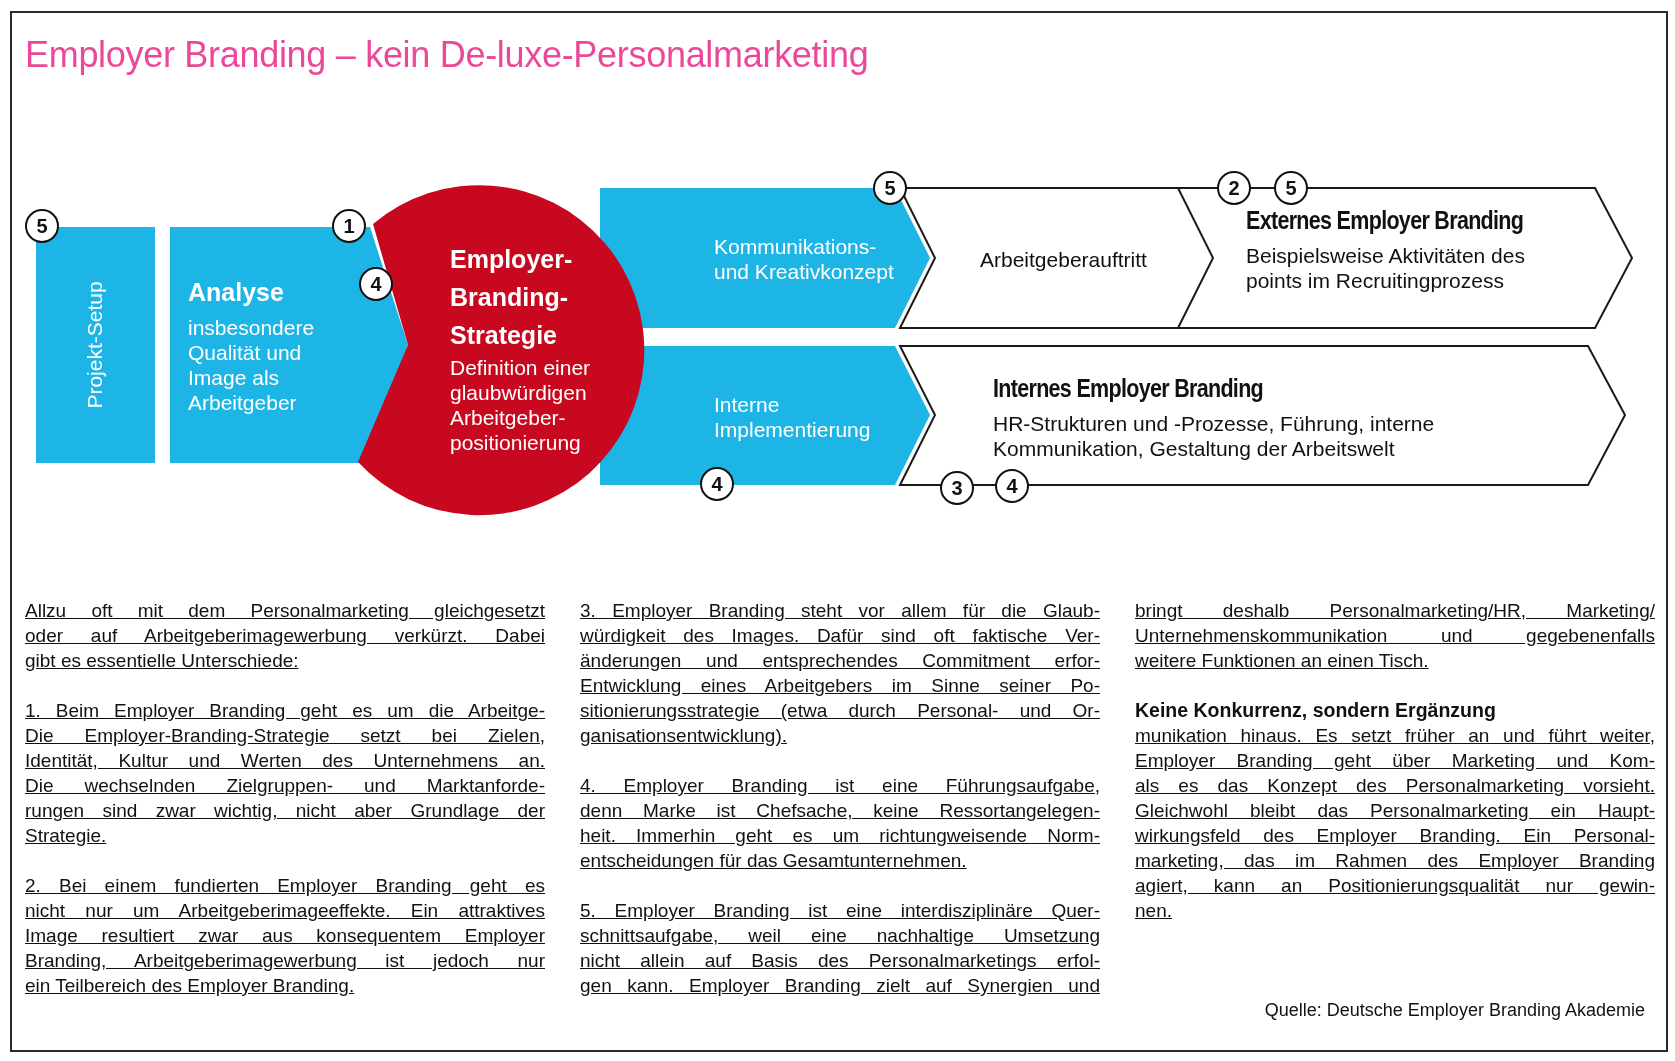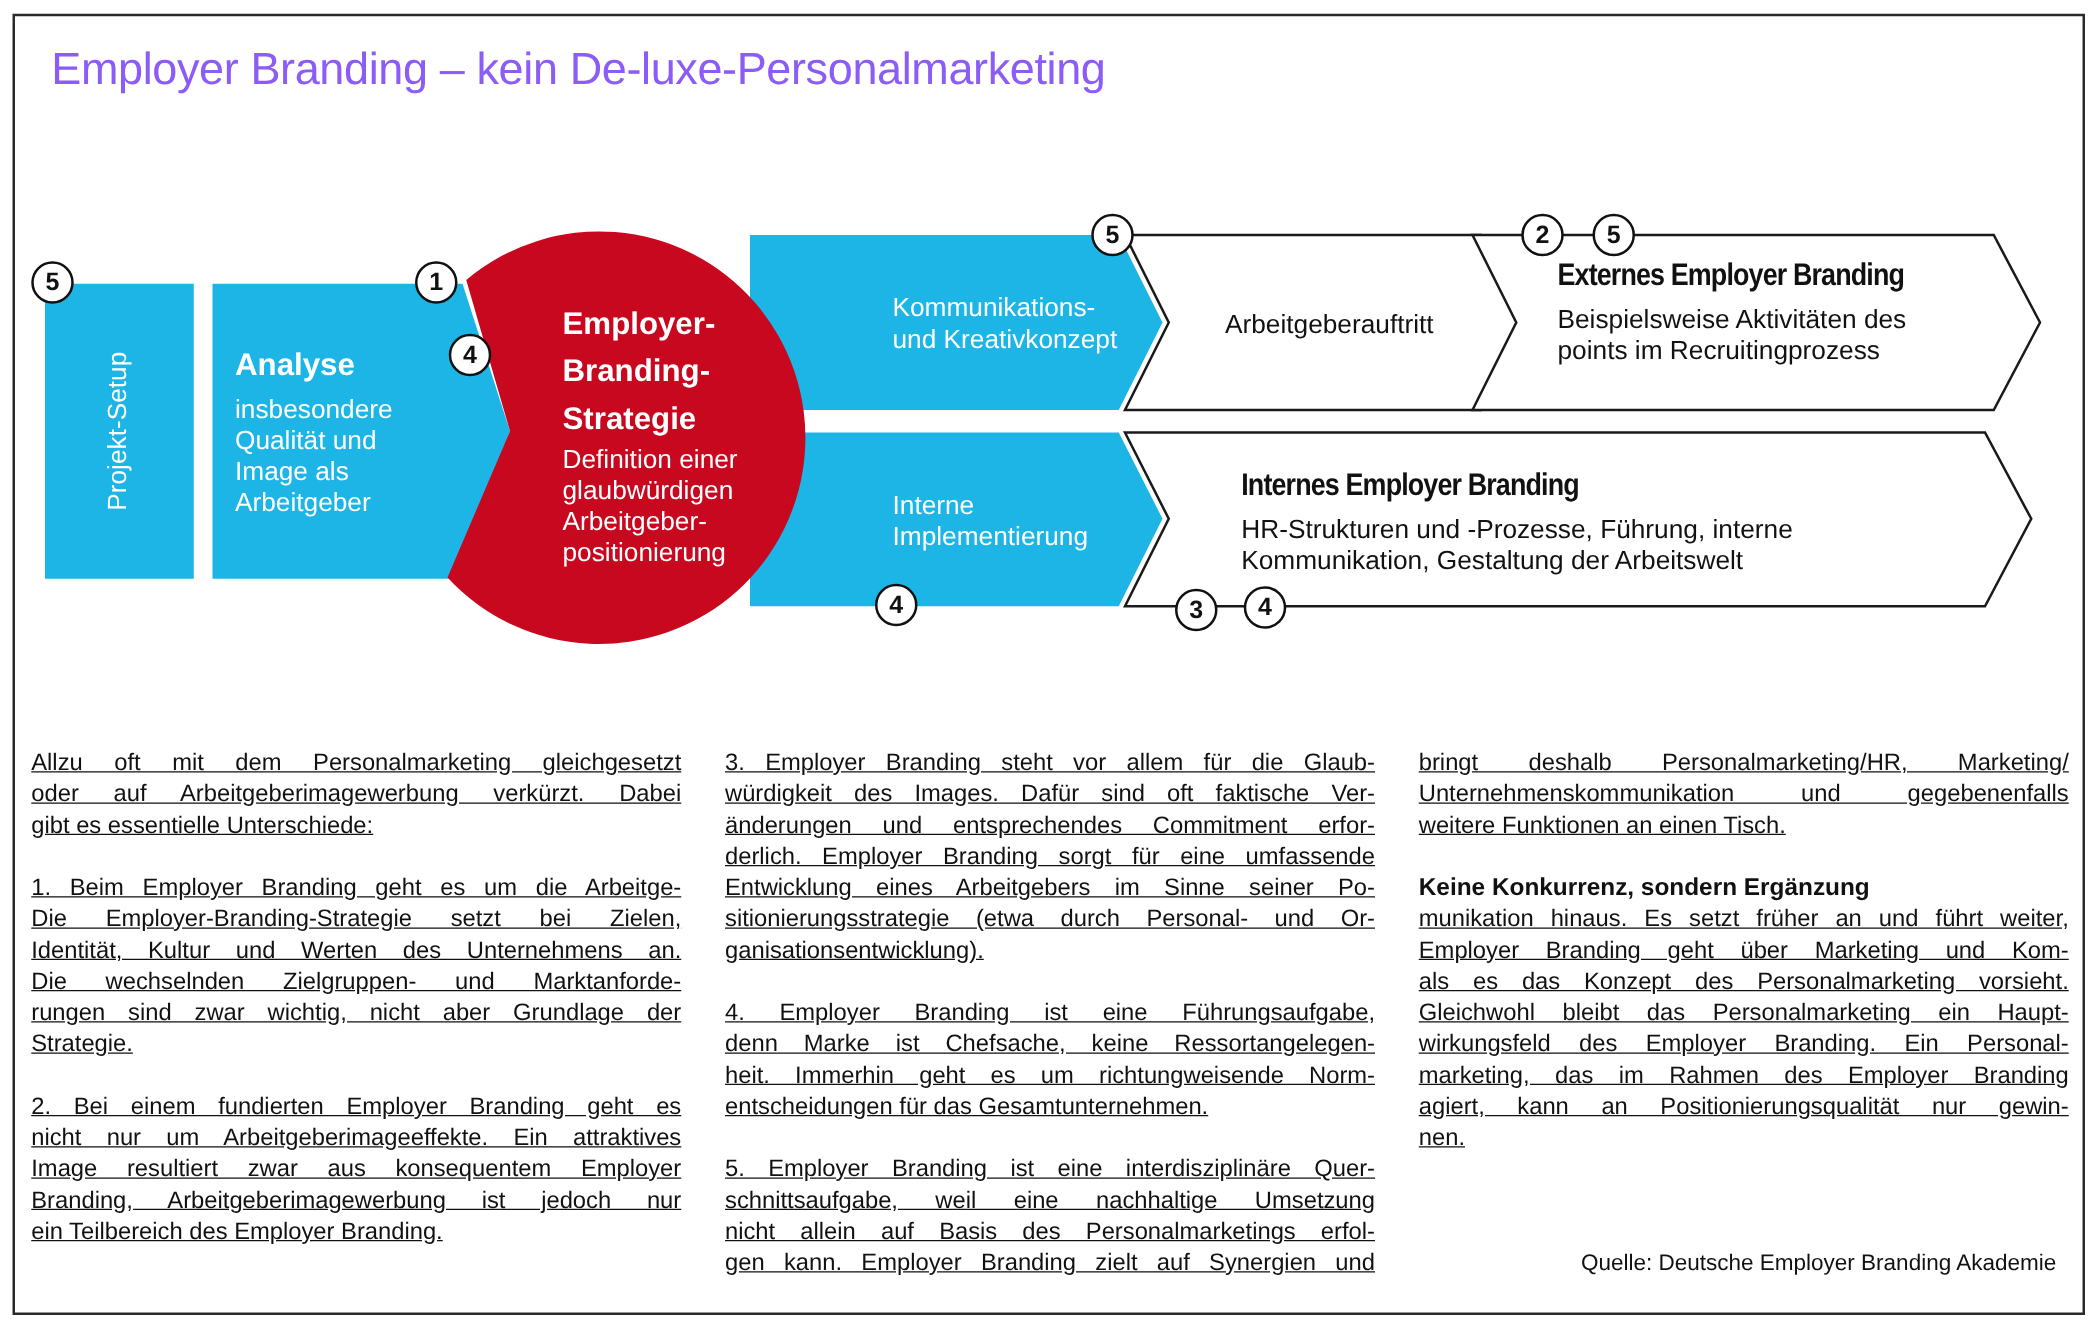--- a/index.html
+++ b/index.html
@@ -1,19 +1,19 @@
 <!DOCTYPE html>
 <html><head>
 <meta charset="utf-8">
 <style>
   * { box-sizing: border-box; margin: 0; padding: 0; }
   html, body { width: 1675px; height: 1061px; background: #ffffff; overflow: hidden; }
   body { position: relative; font-family: "Liberation Sans", sans-serif; color: #111; }
   .frame { position: absolute; left: 10px; top: 11px; width: 1658px; height: 1041px; border: 2px solid #2a2a2a; }
-  .title { position: absolute; left: 25px; top: 34px; font-size: 36px; font-weight: 400; letter-spacing: -0.3px; color: #8b5cf6; white-space: nowrap; margin-left: 16px; }
+  .title { position: absolute; left: 25px; top: 34px; font-size: 36px; font-weight: 400; letter-spacing: -0.3px; color: #ec4899; white-space: nowrap; }
   svg.diagram { position: absolute; left: 0; top: 0; width: 1675px; height: 1061px; }
   .lbl { position: absolute; white-space: nowrap; }
   .w { color: #fff; }
   .badge { position: absolute; width: 34px; height: 34px; border: 2px solid #111; border-radius: 50%; background: #fff; font-weight: 700; font-size: 20px; text-align: center; line-height: 30px; color: #111; }
   .vert { position: absolute; left: 40px; top: 230px; width: 110px; height: 230px; display: flex; align-items: center; justify-content: center; }
   .vert span { transform: rotate(-90deg); color: #fff; font-size: 21px; white-space: nowrap; }
   .bh { font-weight: 700; font-size: 25px; }
   .bt { font-size: 21px; line-height: 25px; }
   .cond { font-weight: 700; font-size: 25px; letter-spacing: -0.8px; transform: scaleX(0.86); transform-origin: left; }
   .col { position: absolute; top: 598px; width: 520px; font-size: 19px; line-height: 25px; color: #111; text-align: justify; }
@@ -126,21 +126,20 @@
     <span class="line">Branding, Arbeitgeberimagewerbung ist jedoch nur</span>
     <span class="line last">ein Teilbereich des Employer Branding.</span>
   </p>
 </div>
 
 <div class="col" style="left:580px;">
   <p>
     <span class="line">3. Employer Branding steht vor allem für die Glaub-</span>
     <span class="line">würdigkeit des Images. Dafür sind oft faktische Ver-</span>
     <span class="line">änderungen und entsprechendes Commitment erfor-</span>
-    <span class="line">derlich. Employer Branding sorgt für eine umfassende</span>
     <span class="line">Entwicklung eines Arbeitgebers im Sinne seiner Po-</span>
     <span class="line">sitionierungsstrategie (etwa durch Personal- und Or-</span>
     <span class="line last">ganisationsentwicklung).</span>
   </p>
   <p>
     <span class="line">4. Employer Branding ist eine Führungsaufgabe,</span>
     <span class="line">denn Marke ist Chefsache, keine Ressortangelegen-</span>
     <span class="line">heit. Immerhin geht es um richtungweisende Norm-</span>
     <span class="line last">entscheidungen für das Gesamtunternehmen.</span>
   </p>

